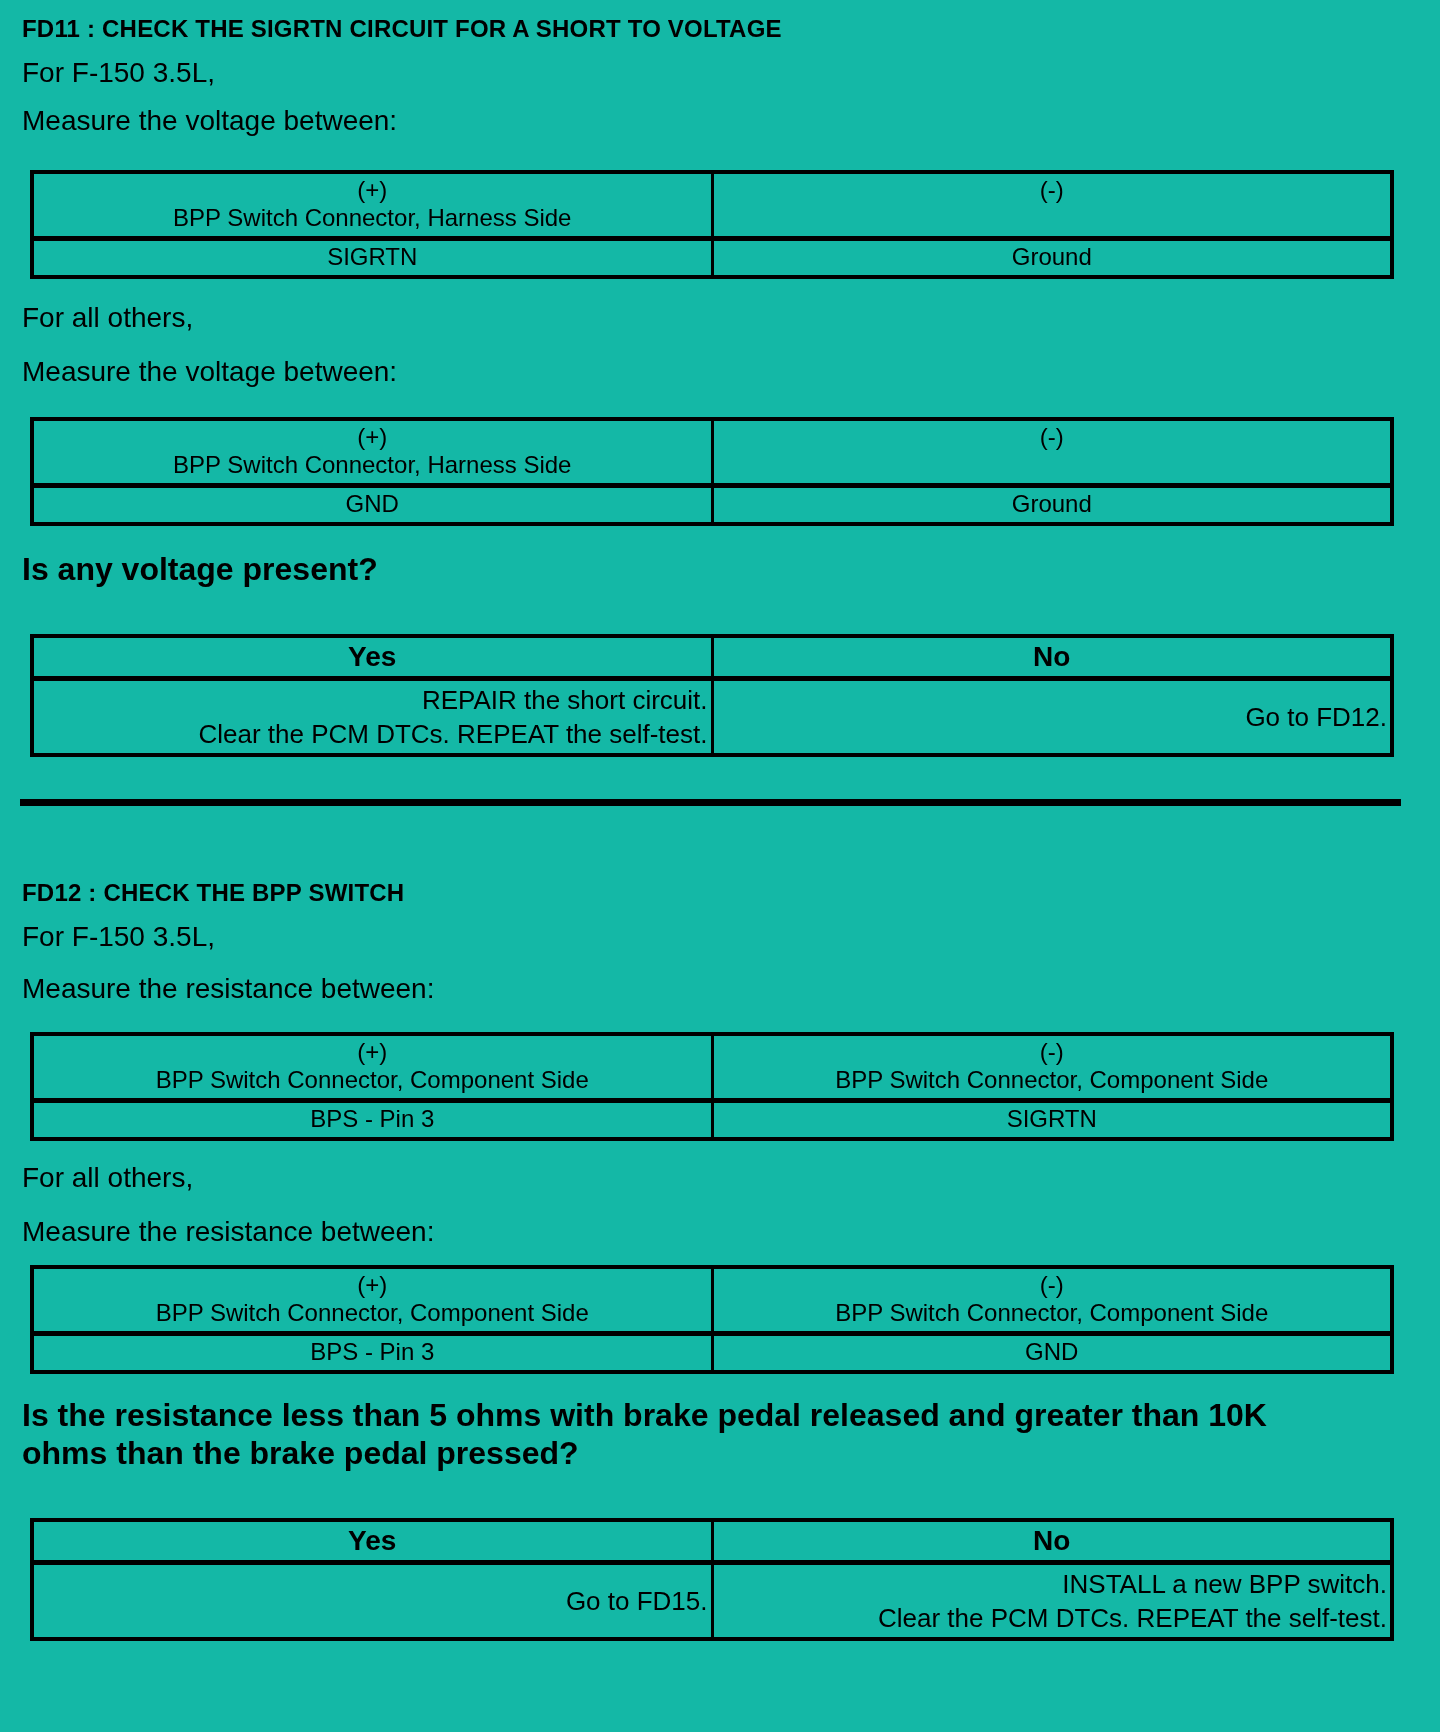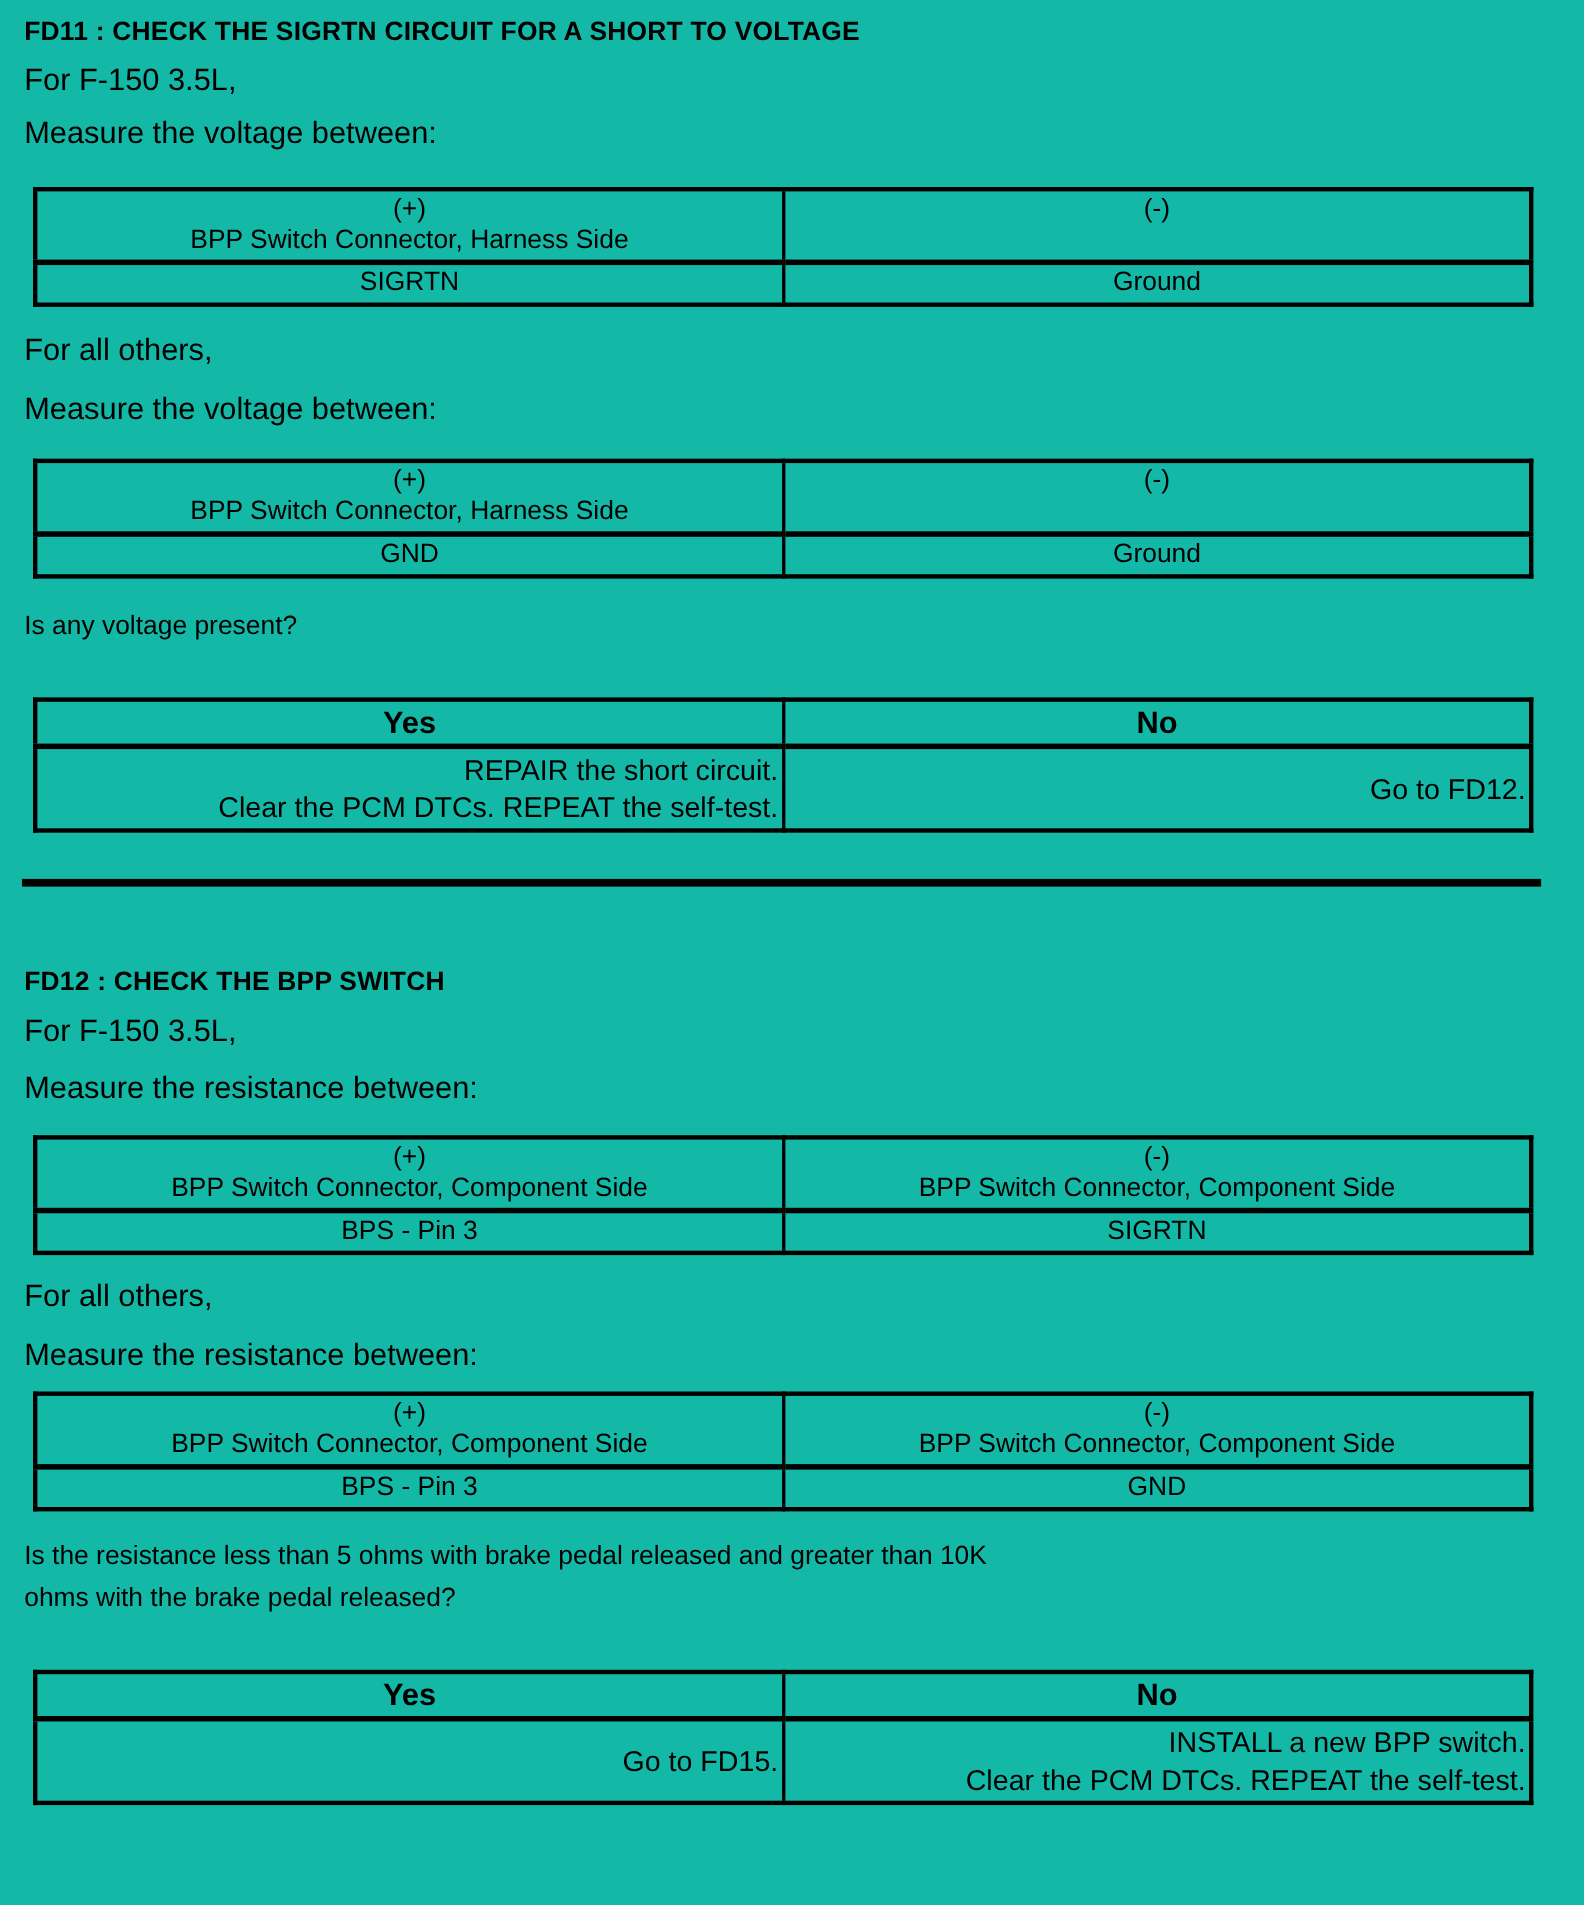--- a/index.html
+++ b/index.html
@@ -23,23 +23,23 @@
     font-weight: bold;
     margin: 0;
     letter-spacing: 0.2px;
   }
   .body-line {
     font-size: 28px;
     line-height: 34px;
     margin: 0;
   }
   .question {
-    font-size: 24px;
+    font-size: 32px;
     line-height: 38px;
-    font-weight: normal;
+    font-weight: bold;
     margin: 0;
   }
   
   table.m-table {
     border-collapse: collapse;
     table-layout: fixed;
     width: 1364px;
     margin-left: 8px;
     border: 4px solid #000;
   }
@@ -205,21 +205,21 @@
       </tr>
       <tr>
         <td>BPS - Pin 3</td>
         <td>GND</td>
       </tr>
     </tbody>
       </table>
 
     <div class="question" style="margin-top:22px">
       <div>Is the resistance less than 5 ohms with brake pedal released and greater than 10K</div>
-      <div>ohms with the brake pedal released?</div>
+      <div>ohms than the brake pedal pressed?</div>
     </div>
 
     <table class="d-table" style="margin-top:46px">
       <tbody>
           <tr class="hdr-row">
         <td>Yes</td>
         <td>No</td>
       </tr>
       <tr>
         <td class="cell-center">

